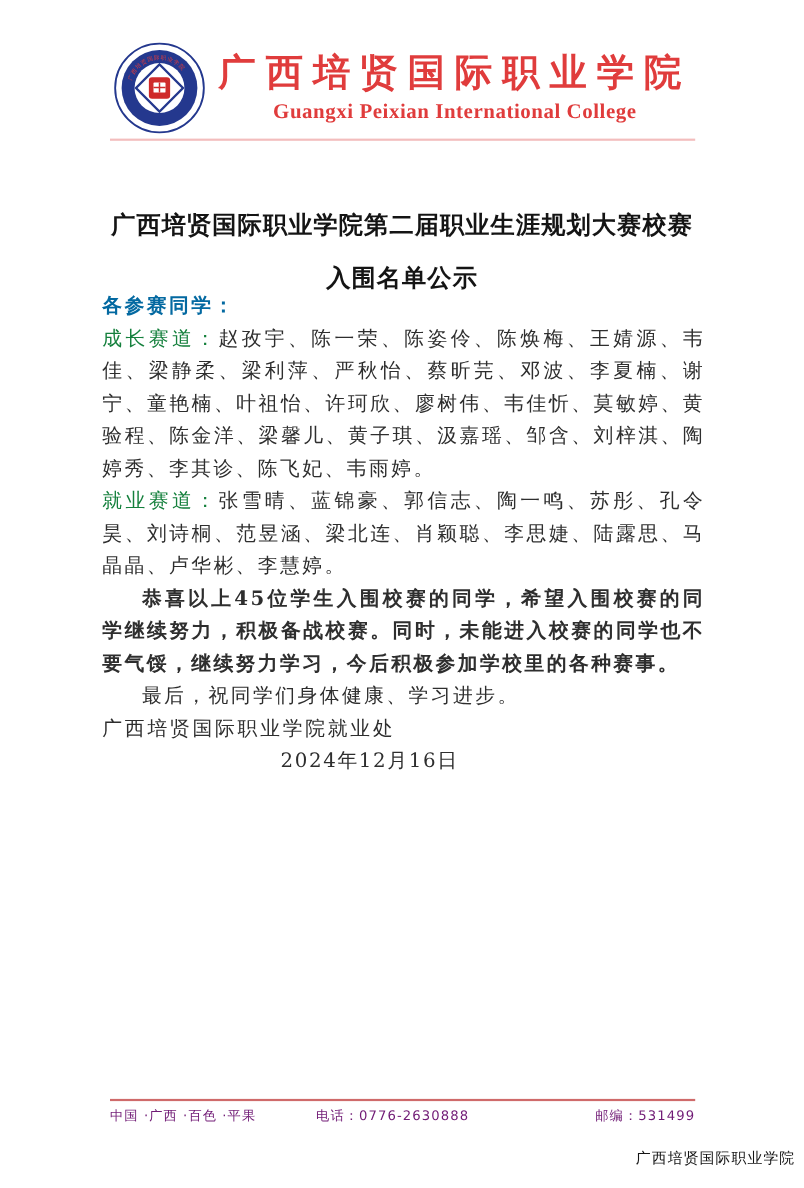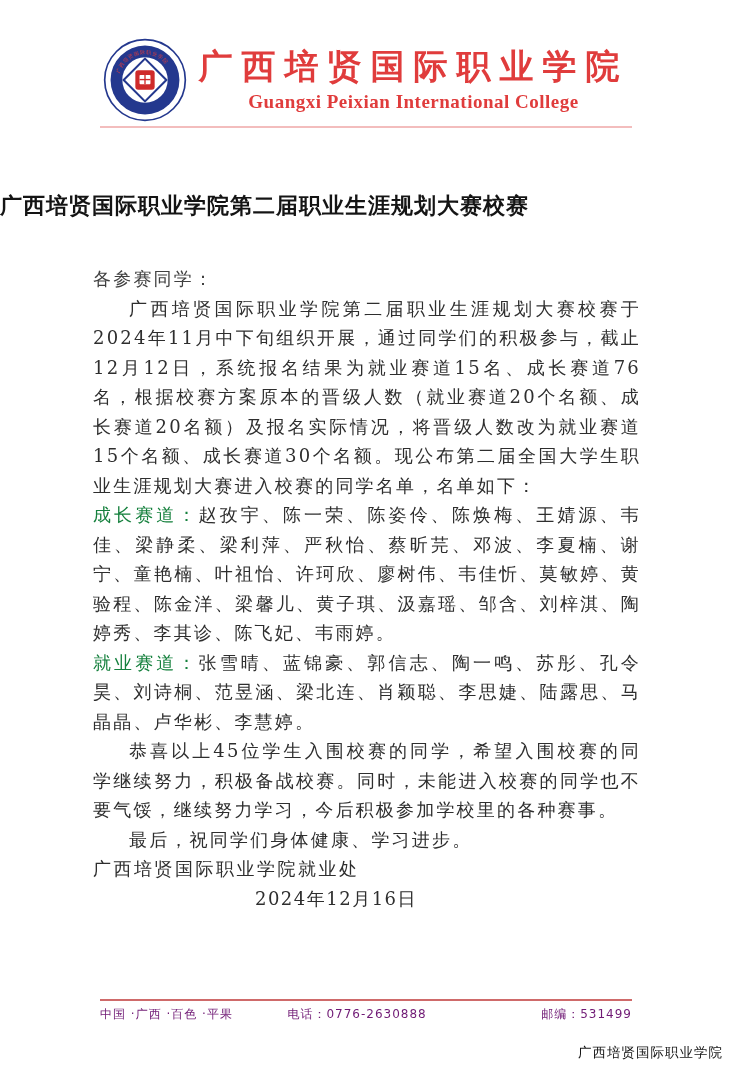--- a/index.html
+++ b/index.html
@@ -62,45 +62,46 @@
     height: 2px;
     background: #f3bdbd;
   }
 
   
   .doc-title {
     position: absolute;
     top: 181px;
     left: 0;
     width: 731px;
+    text-align: center;
     font-weight: bold;
     color: #141414;
     font-size: 22px;
     line-height: 48px;
     letter-spacing: 1px;
   }
 
   
   .content {
     position: absolute;
     top: 264px;
     left: 93px;
     width: 548px;
     font-size: 18px;
     line-height: 29.5px;
     letter-spacing: 2.2px;
     color: #2e2e2e;
     text-align: justify;
   }
   .content p { margin: 0; }
-  .salutation { font-weight: normal; color: #404040; }
+  .salutation { font-weight: bold; color: #0369a1; }
   .indent { text-indent: 2em; }
   .track-label { font-weight: normal; color: #15803d; }
   .para-employment { margin-top: 22px; }
-  .para-congrats { margin-top: 29px; }
+  .para-congrats { margin-top: 29px; font-weight: bold; }
   .signature-line {
     margin-top: 24px;
     text-align: left;
     padding-right: 4px;
     letter-spacing: 2.5px;
   }
   .date-line {
     margin-top: 6px;
     text-align: center;
     padding-right: 62px;
@@ -166,25 +167,25 @@
     </svg>
     <div class="logo-text">
       <div class="logo-cn">广西培贤国际职业学院</div>
       <div class="logo-en">Guangxi Peixian International College</div>
     </div>
   </div>
   <div class="header-rule"></div>
 
   <div class="doc-title">
     <div>广西培贤国际职业学院第二届职业生涯规划大赛校赛</div>
+    <div>入围名单公示</div>
   </div>
 
   <div class="content">
     <p class="salutation">各参赛同学：</p>
-    <p class="indent">广西培贤国际职业学院第二届职业生涯规划大赛校赛于2024年11月中下旬组织开展，通过同学们的积极参与，截止12月12日，系统报名结果为就业赛道15名、成长赛道76名，根据校赛方案原本的晋级人数（就业赛道20个名额、成长赛道20名额）及报名实际情况，将晋级人数改为就业赛道15个名额、成长赛道30个名额。现公布第二届全国大学生职业生涯规划大赛进入校赛的同学名单，名单如下：</p>
     <p><span class="track-label">成长赛道：</span><span>赵孜宇、陈一荣、陈姿伶、陈焕梅、王婧源、韦佳、梁静柔、梁利萍、严秋怡、蔡昕芫、邓波、李夏楠、谢宁、童艳楠、叶祖怡、许珂欣、廖树伟、韦佳忻、莫敏婷、黄验程、陈金洋、梁馨儿、黄子琪、汲嘉瑶、邹含、刘梓淇、陶婷秀、李其诊、陈飞妃、韦雨婷。</span></p>
     <p class="para-employment"><span class="track-label">就业赛道：</span><span>张雪晴、蓝锦豪、郭信志、陶一鸣、苏彤、孔令昊、刘诗桐、范昱涵、梁北连、肖颖聪、李思婕、陆露思、马晶晶、卢华彬、李慧婷。</span></p>
     <p class="indent para-congrats">恭喜以上45位学生入围校赛的同学，希望入围校赛的同学继续努力，积极备战校赛。同时，未能进入校赛的同学也不要气馁，继续努力学习，今后积极参加学校里的各种赛事。</p>
     <p class="indent">最后，祝同学们身体健康、学习进步。</p>
     <p class="signature-line">广西培贤国际职业学院就业处</p>
     <p class="date-line">2024年12月16日</p>
   </div>
 
   <div class="footer-rule"></div>
   <div class="footer-row">

